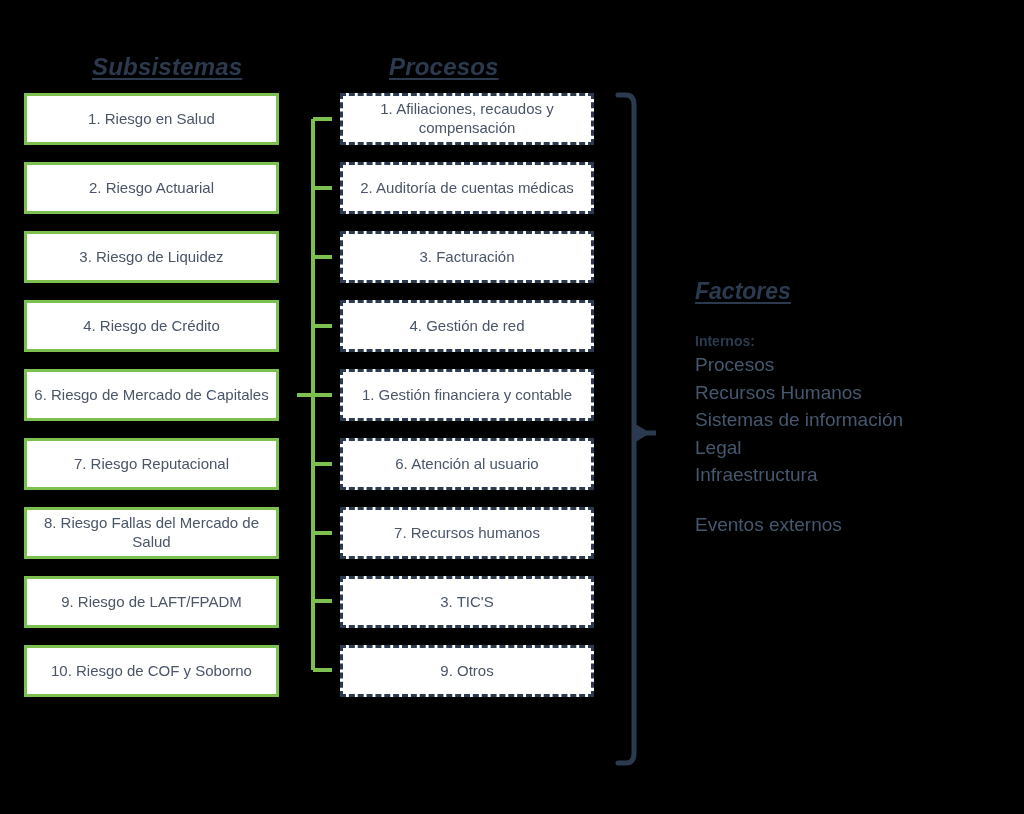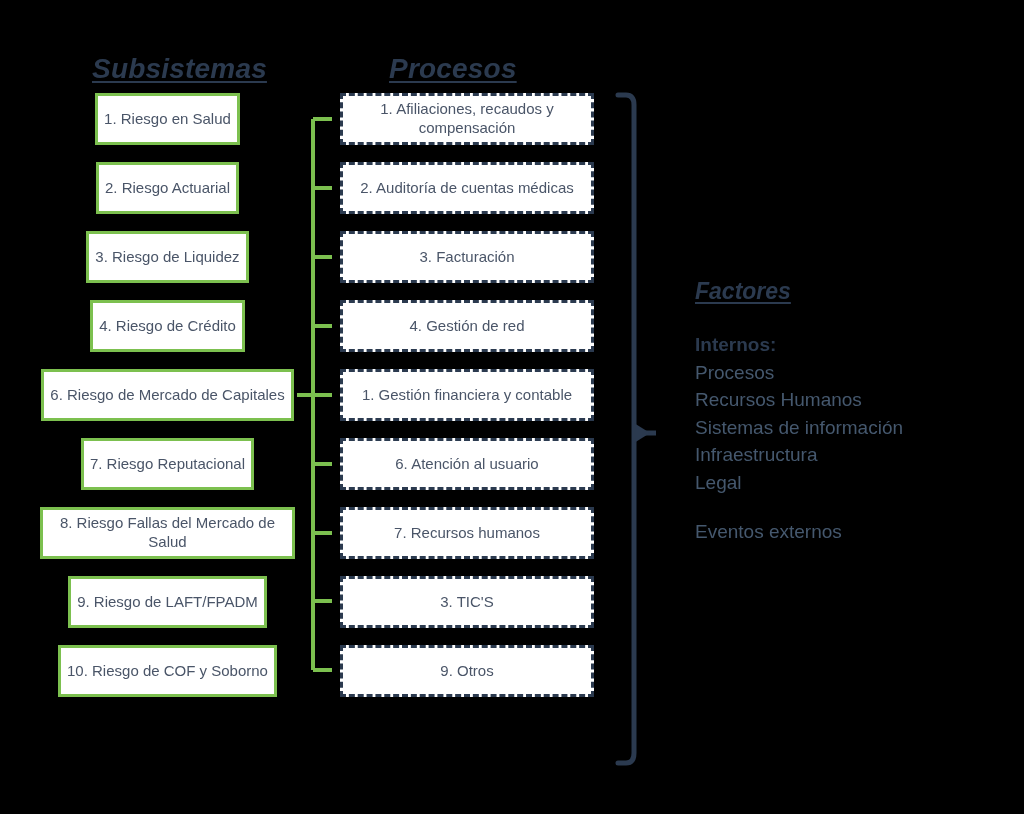--- a/index.html
+++ b/index.html
@@ -17,37 +17,37 @@
     height: 814px;
     background: #000000;
     font-family: "Liberation Sans", sans-serif;
   }
 
   
   .col-heading {
     position: absolute;
     font-weight: bold;
     font-style: italic;
-    font-size: 28px;
+    font-size: 24px;
     color: #2b3a4f;
     text-decoration: underline;
     text-underline-offset: 3px;
     letter-spacing: 0.2px;
     white-space: nowrap;
   }
   #heading-subsistemas { left: 92px; top: 53px; }
   #heading-procesos    { left: 389px; top: 53px; }
 
   
   .column {
     position: absolute;
     display: flex;
     flex-direction: column;
   }
-  #col-subsistemas { left: 40px; top: 93px; width: 255px; align-items: center; }
+  #col-subsistemas { left: 24px; top: 93px; width: 255px; }
   #col-procesos    { left: 340px; top: 93px; width: 254px; }
 
   .node {
     background: #ffffff;
     color: #4a5568;
     font-size: 15px;
     line-height: 1.25;
     text-align: center;
     display: flex;
     align-items: center;
@@ -98,21 +98,21 @@
     font-size: 23px;
     color: #2b3a4f;
     text-decoration: underline;
     text-underline-offset: 3px;
     margin-bottom: 26px;
   }
   .factores-group { margin-bottom: 22px; }
   .factores-group:last-child { margin-bottom: 0; }
   .factores-group-title {
     font-weight: bold;
-    font-size: 19px;
+    font-size: 14px;
     color: #2b3a4f;
     line-height: 1.45;
   }
   .factores-item {
     font-size: 19px;
     color: #45586e;
     line-height: 1.45;
     white-space: nowrap;
   }
 </style>
@@ -210,22 +210,22 @@
   </svg>
 
   <div id="factores-block">
     <div id="factores-title">Factores</div>
 
     <div class="factores-group">
       <div class="factores-group-title">Internos:</div>
       <div class="factores-item">Procesos</div>
       <div class="factores-item">Recursos Humanos</div>
       <div class="factores-item">Sistemas de información</div>
+      <div class="factores-item">Legal</div>
       <div class="factores-item">Infraestructura</div>
-      <div class="factores-item">Legal</div>
     </div>
 
     <div class="factores-group">
       <div class="factores-item">Eventos externos</div>
     </div>
   </div>
 
 </div>
 
 </body></html>

